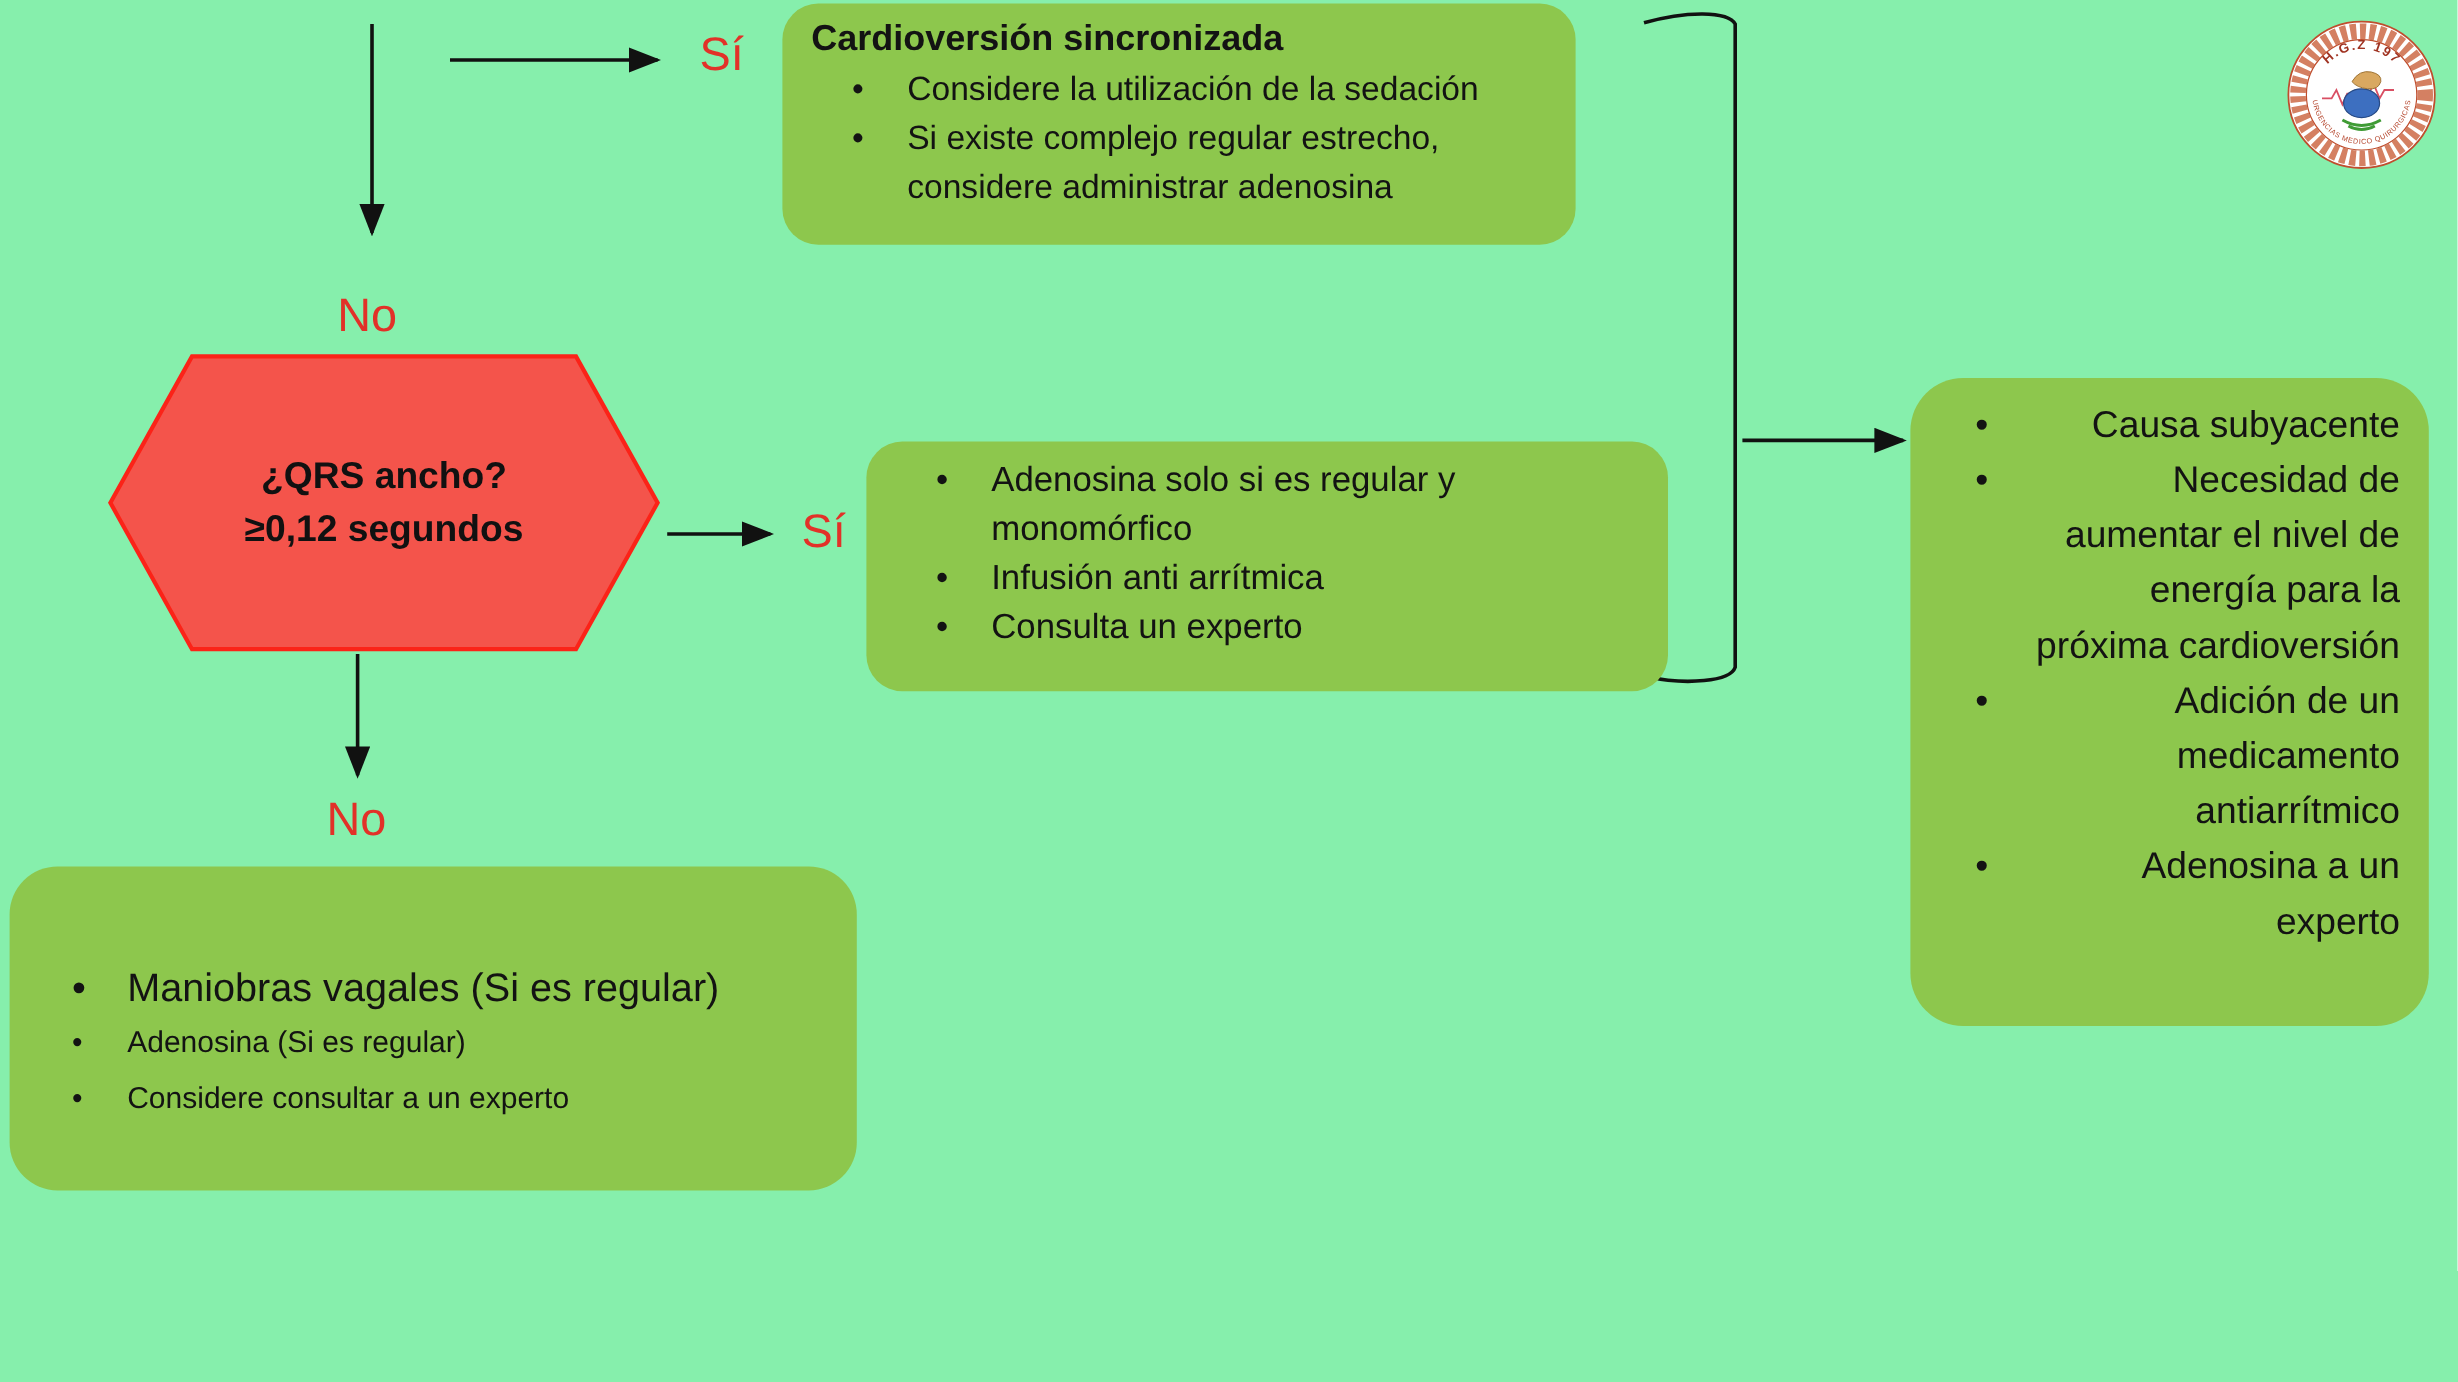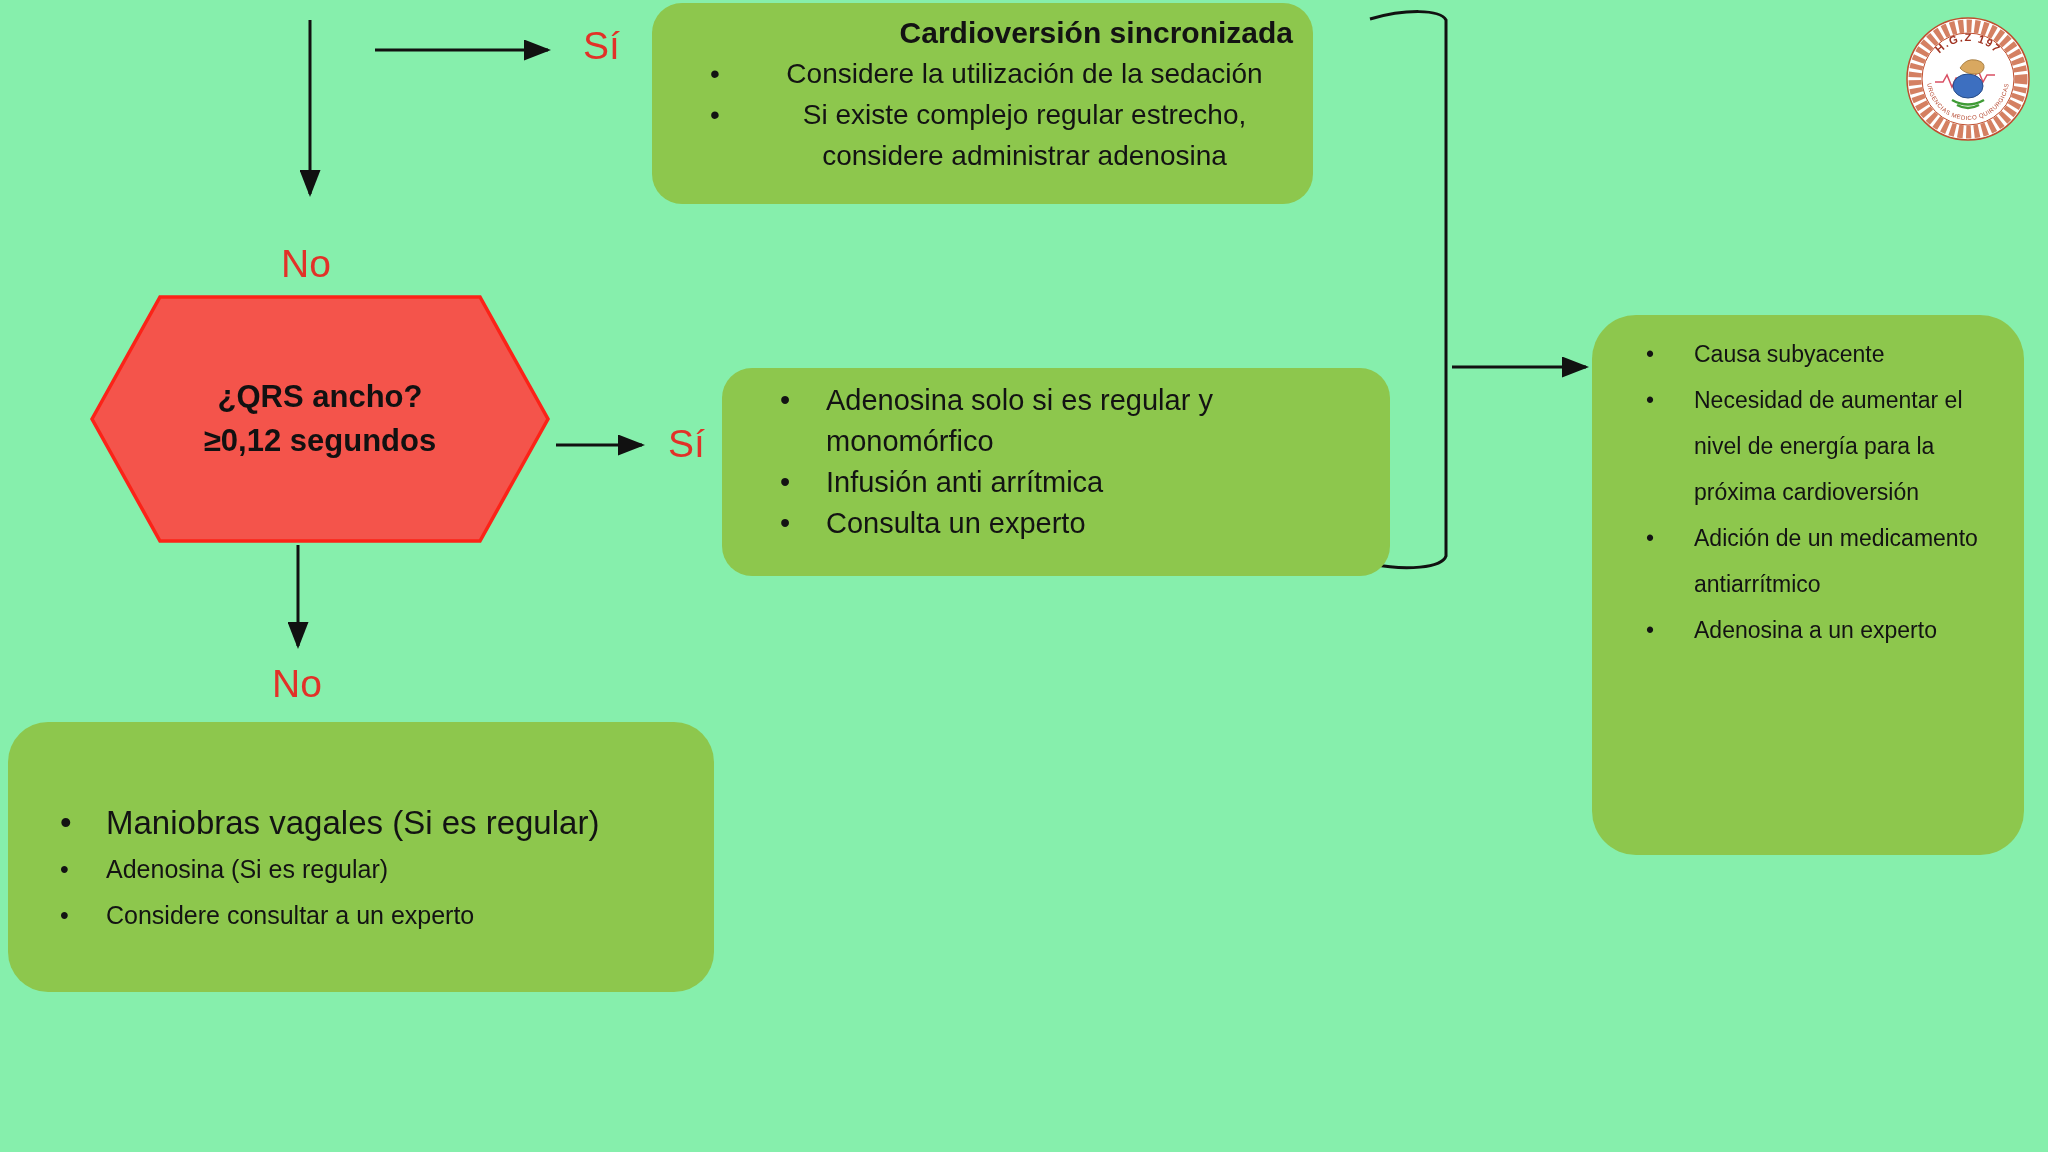--- a/index.html
+++ b/index.html
@@ -10,30 +10,30 @@
   svg.connectors{position:absolute;left:0;top:0;width:2048px;height:1152px;pointer-events:none;}
   .conn{stroke:var(--arrow,#111);stroke-width:3;fill:none;}
   .hexagon{fill:var(--hex-fill,#f4544b);stroke:var(--hex-border,#fb2318);stroke-width:3.5;}
   .flow-label{position:absolute;color:var(--label-red,#e23128);font-size:39px;line-height:1;}
   .hex-text{
     position:absolute;left:110px;top:312px;width:420px;height:214px;
     display:flex;flex-direction:column;align-items:center;justify-content:center;
     font-weight:700;font-size:31px;line-height:44px;text-align:center;color:#111;
   }
   .gbox{position:absolute;background:var(--green,#8dc74d);border-radius:30px;box-sizing:border-box;}
-  .box-title{text-align:right;font-weight:700;font-size:30px;line-height:40px;}
+  .box-title{text-align:left;font-weight:700;font-size:30px;line-height:40px;}
   .gbox ul{margin:0;padding:0;list-style:none;}
   .gbox li{position:relative;padding-left:80px;font-size:29px;line-height:41px;}
   .gbox li::before{content:"\2022";position:absolute;left:34px;top:0;}
   .top-box{left:652px;top:3px;width:661px;height:201px;padding:10px 20px 8px 24px;}
-  .top-box li{font-size:28px;text-align:center;}
+  .top-box li{font-size:28px;}
   .mid-box{left:722px;top:368px;width:668px;height:208px;padding:12px 18px 8px 24px;}
   .right-box{left:1592px;top:315px;width:432px;height:540px;border-radius:44px;padding:16px 24px 14px 24px;}
   .right-box .box-title{font-size:30px;line-height:42px;margin-bottom:2px;}
-  .right-box li{font-size:23px;line-height:46px;padding-left:78px;}
+  .right-box li{font-size:31px;line-height:46px;padding-left:78px;text-align:right;}
   .right-box li::before{left:30px;}
   .bottom-box{left:8px;top:722px;width:706px;height:270px;border-radius:40px;padding:78px 14px 20px 16px;}
   .bottom-box li{font-size:25px;line-height:46px;padding-left:82px;}
   .bottom-box li::before{left:36px;}
   .bottom-box li:first-child{font-size:33px;}
   .logo{position:absolute;left:1905px;top:16px;width:126px;height:126px;}
 </style>
 </head>
 <body>
 

